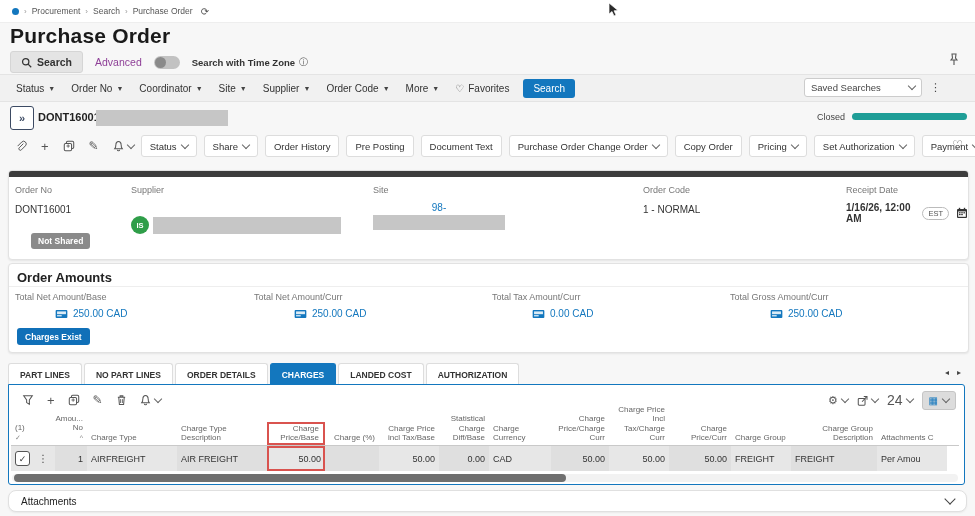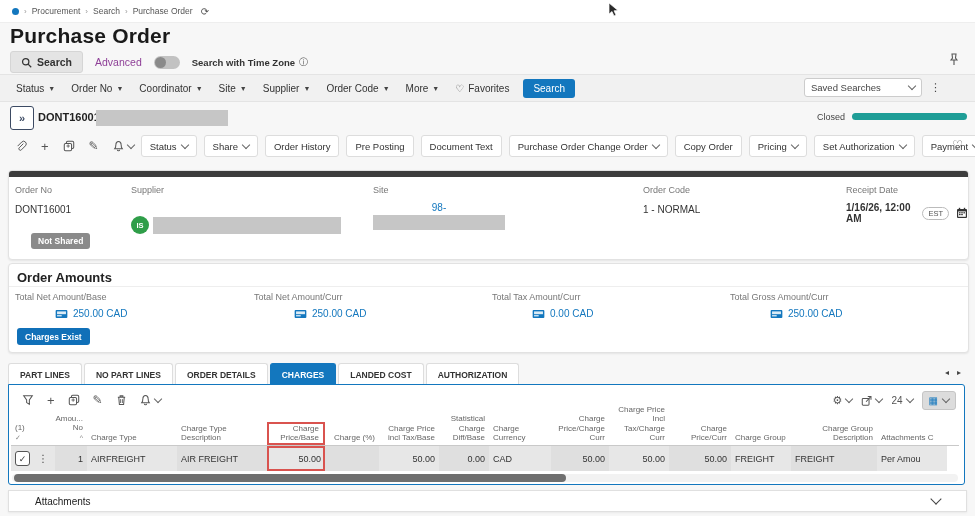--- a/index.html
+++ b/index.html
@@ -69,21 +69,21 @@
   .tab{background:#fff;border:1px solid #ddd;border-bottom:none;border-radius:3px 3px 0 0;font-size:8.5px;font-weight:bold;color:#333;padding:6px 11px 5px;white-space:nowrap;}
   .tab.active{background:#1377be;border-color:#1377be;color:#fff;}
   #tabarrows{right:14px;top:368px;font-size:8px;color:#444;display:flex;gap:8px;}
   
   #pane{left:8px;top:384px;width:957px;height:101px;background:#fff;border:1.5px solid #1377be;border-radius:0 3px 3px 3px;box-sizing:border-box;}
   #panetools{position:absolute;left:0;top:3px;width:100%;height:24px;display:flex;align-items:center;}
   .picon{margin-left:13px;color:#555;}
   #panetools-right{position:absolute;right:8px;top:0;height:24px;display:flex;align-items:center;gap:9px;}
   .iconchev{display:flex;align-items:center;gap:4px;color:#555;}
   .gear{font-size:11px;color:#555;}
-  .pagesize{font-size:10px;color:#555;}
+  .pagesize{font-size:14px;color:#555;}
   .gridbtn{display:flex;align-items:center;gap:5px;background:#dcdcdc;border:1px solid #c5c5c5;border-radius:3px;padding:3px 6px;}
   .gridglyph{font-size:10px;color:#1377be;}
   
   #thead{position:absolute;left:2px;top:28px;width:948px;height:33px;display:flex;align-items:flex-end;border-bottom:1px solid #c9c9c9;box-sizing:border-box;}
   .hc{font-size:8px;color:#666;line-height:1.15;padding:0 4px 3px;box-sizing:border-box;}
   .num{text-align:right;}
   .hc.redbox{border:2px solid #d9534f;padding-bottom:1px;}
   #trow{position:absolute;left:2px;top:61px;width:948px;height:25px;display:flex;align-items:stretch;}
   .dc{font-size:9px;color:#333;padding:0 4px;box-sizing:border-box;display:flex;align-items:center;background:#e7e7e7;}
   .dc:nth-child(even){background:#dfdfdf;}
@@ -95,21 +95,21 @@
   .sorthint{font-size:7px;color:#888;}
   
   .w-sel{width:44px;}.w-seq{width:32px;}.w-type{width:90px;}.w-tdesc{width:90px;}
   .w-pbase{width:58px;}.w-pct{width:54px;}.w-itb{width:60px;}.w-stat{width:50px;}
   .w-curr{width:62px;}.w-pcc{width:58px;}.w-itcc{width:60px;}.w-pcur{width:62px;}
   .w-grp{width:60px;}.w-gdesc{width:86px;text-align:right;}.w-dist{width:70px;}
   
   #hscroll{position:absolute;left:3px;top:89px;width:946px;height:8px;background:#f2f2f2;border-radius:4px;}
   #hthumb{position:absolute;left:2px;top:0;width:552px;height:8px;background:#6f6f6f;border-radius:4px;}
   
-  #attach{left:8px;top:490px;width:959px;height:22px;background:#fff;border:1px solid #e0e0e0;border-radius:0;box-shadow:0 1px 2px rgba(0,0,0,.06);display:flex;align-items:center;justify-content:space-between;padding:0 26px;box-sizing:border-box;}
+  #attach{left:8px;top:490px;width:959px;height:22px;background:#fff;border:1px solid #e0e0e0;border-radius:8px;box-shadow:0 1px 2px rgba(0,0,0,.06);display:flex;align-items:center;justify-content:space-between;padding:0 12px;box-sizing:border-box;}
   .attachtitle{font-size:10px;color:#222;}
   .chev-lg{width:7px;height:7px;border-right:1.5px solid #444;border-bottom:1.5px solid #444;transform:rotate(45deg);margin-top:-4px;}
 </style>
 </head>
 <body>
 
 <div id="app">
 
   <div class="abs" id="topbar">
     <div class="crumbs">

